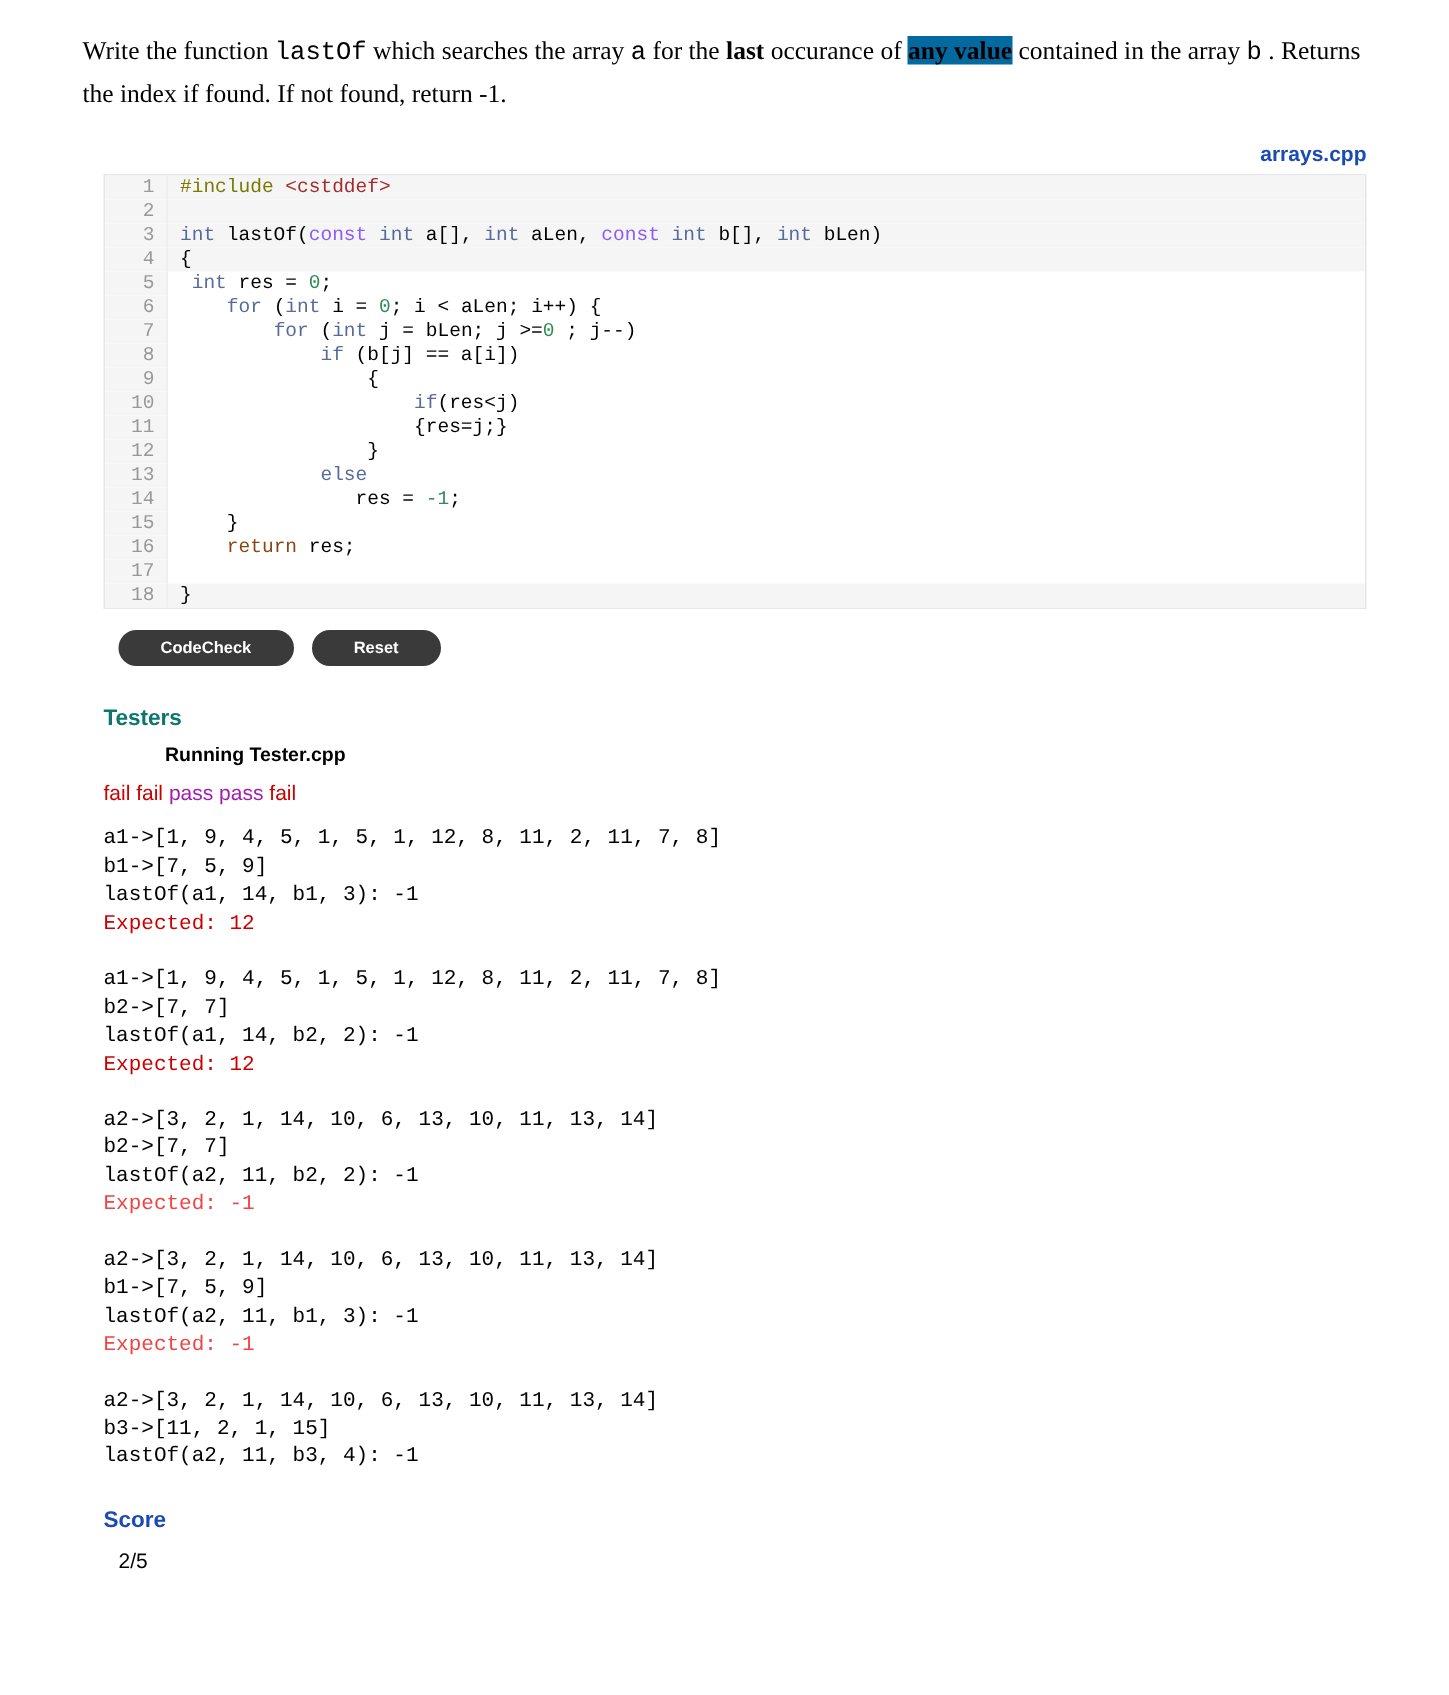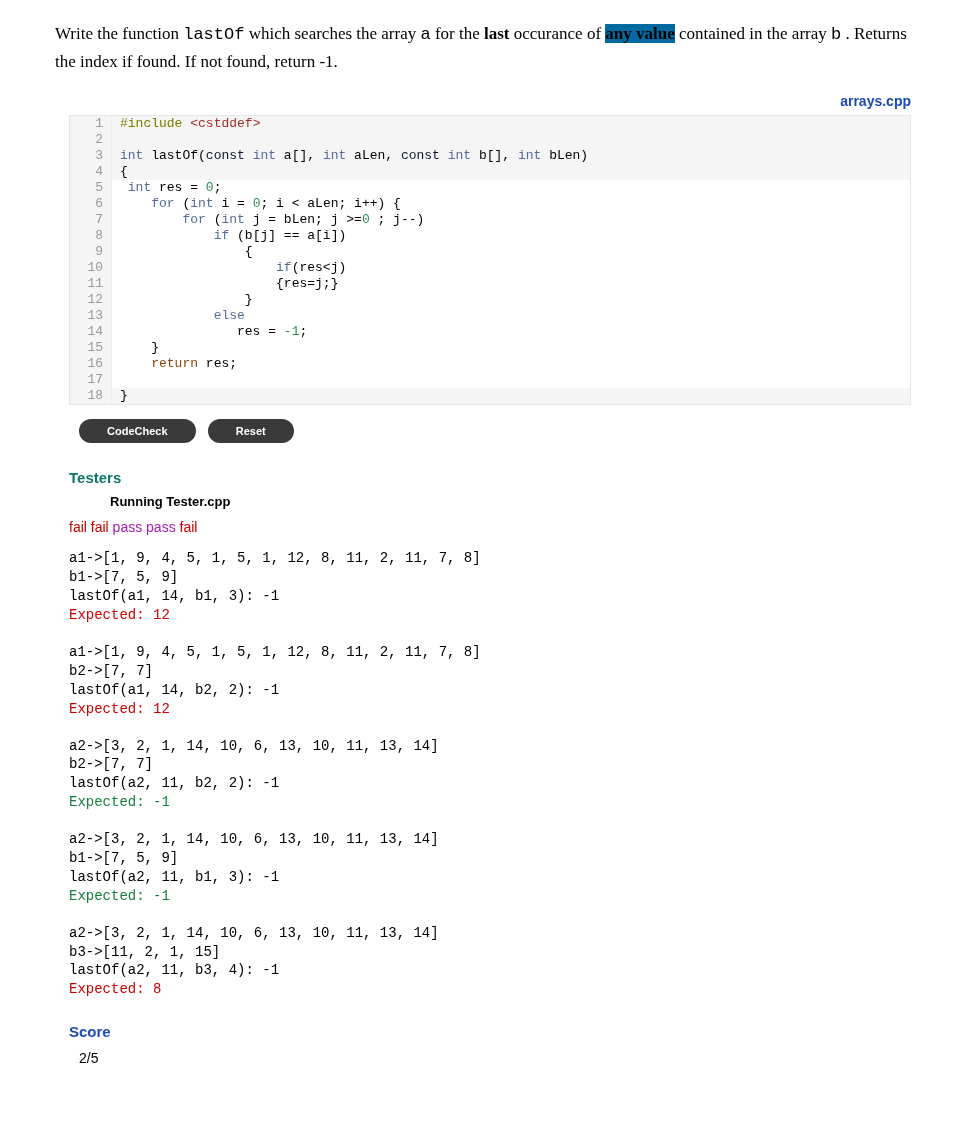--- a/index.html
+++ b/index.html
@@ -53,21 +53,21 @@
   .linecell {
     flex: 1;
     padding-left: 8px;
     white-space: pre;
   }
   .row.topshade .linecell { background: #f5f5f5; }
   .row.botshade .linecell { background: #f5f5f5; }
   
   .tk-pre  { color: #7a7a00; }
   .tk-kw   { color: #556b9c; } 
-  .tk-type { color: #0f172a; } 
+  .tk-type { color: #8b5cf6; } 
   .tk-inc  { color: #a52a2a; } 
   .tk-num  { color: #2e8b57; }
   .tk-ret  { color: #8b4513; } 
 
   .buttons {
     margin: 14px 0 0 24px;
   }
   .btn {
     display: inline-block;
     background: #3a3a3a;
@@ -102,21 +102,21 @@
   }
   .fail { color: #cc0000; }
   .pass { color: #a21caf; }
   .output {
     font-family: Consolas, 'Courier New', monospace;
     font-size: 14px;
     margin-left: 14px;
     line-height: 1.35;
   }
   .out-block { margin-bottom: 18px; }
-  .exp-ok  { color: #15803d; }
+  .exp-ok  { color: #ef4444; }
   .exp-bad { color: #cc0000; }
   .score-title {
     color: #1a4bb3;
     font-weight: bold;
     font-family: Arial, sans-serif;
     font-size: 15px;
     margin: 24px 0 10px 14px;
   }
   .score-val {
     font-family: Arial, sans-serif;
@@ -252,18 +252,17 @@
     <div class="out-block">
       <div>a2-&gt;[3, 2, 1, 14, 10, 6, 13, 10, 11, 13, 14]</div>
       <div>b1-&gt;[7, 5, 9]</div>
       <div>lastOf(a2, 11, b1, 3): -1</div>
       <div class="exp-ok">Expected: -1</div>
     </div>
     <div class="out-block">
       <div>a2-&gt;[3, 2, 1, 14, 10, 6, 13, 10, 11, 13, 14]</div>
       <div>b3-&gt;[11, 2, 1, 15]</div>
       <div>lastOf(a2, 11, b3, 4): -1</div>
-      <div class="exp-bad">Expected: 8</div>
     </div>
   </div>
 
 <div class="score-title">Score</div>
 <div class="score-val">2/5</div>
 
 </body></html>

